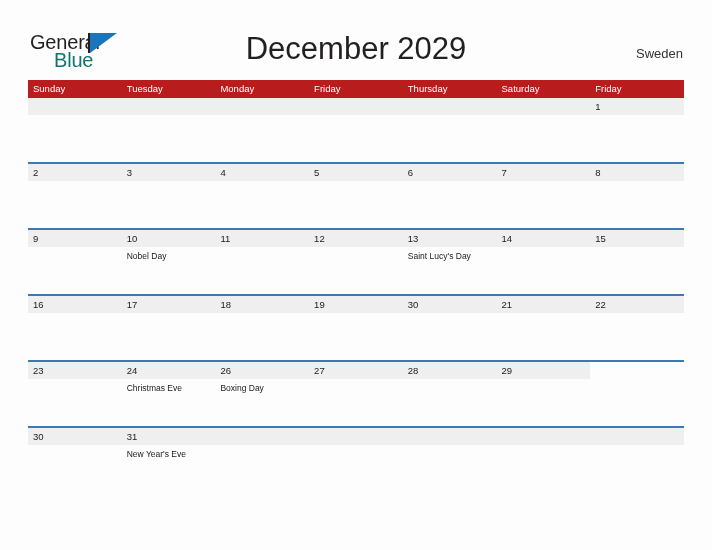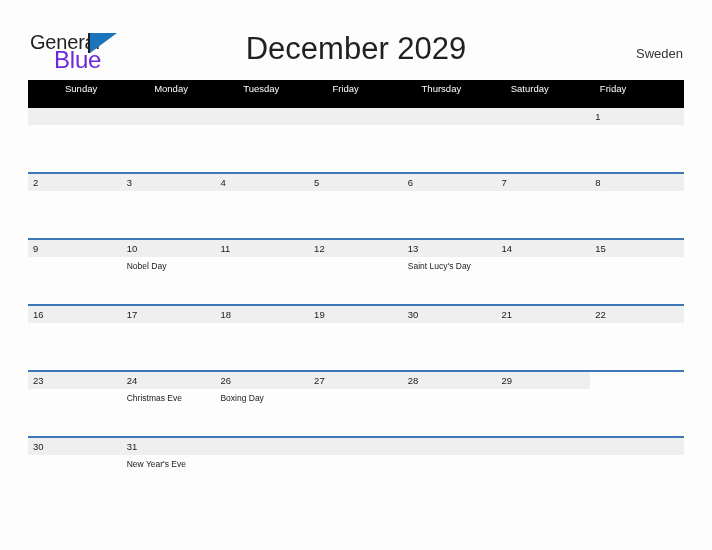--- a/index.html
+++ b/index.html
@@ -39,22 +39,22 @@
     font-size: 20px;
     color: #231f20;
     letter-spacing: -0.2px;
     line-height: 22px;
     font-family: "Liberation Sans", sans-serif;
   }
   .logo-blue {
     position: absolute;
     left: 24px;
     top: 18px;
-    font-size: 24px;
-    color: #6d28d9;
+    font-size: 20px;
+    color: #0f766e;
     letter-spacing: -0.2px;
     line-height: 22px;
     font-family: "Liberation Sans", sans-serif;
   }
   .logo-mark {
     position: absolute;
     left: 58px;
     top: 2px;
     width: 30px;
     height: 20px;
@@ -104,23 +104,22 @@
   
   .calendar {
     position: absolute;
     left: 28px;
     top: 80px;
     width: 656px;
   }
 
   .weekdays {
     display: flex;
-    background: #000000;
-    height: 28px;
-    padding-left: 32px;
+    background: #b91c1c;
+    height: 18px;
   }
   .weekday {
     width: 93.714px;
     box-sizing: border-box;
     padding-left: 5px;
     font-size: 9.5px;
     color: #ffffff;
     line-height: 17px;
     white-space: nowrap;
     overflow: hidden;
@@ -180,22 +179,22 @@
 
   <div class="title">December 2029</div>
 
   <div class="country">Sweden</div>
 
 </div>
 
 <div class="calendar">
   <div class="weekdays">
       <div class="weekday">Sunday</div>
+      <div class="weekday">Tuesday</div>
       <div class="weekday">Monday</div>
-      <div class="weekday">Tuesday</div>
       <div class="weekday">Friday</div>
       <div class="weekday">Thursday</div>
       <div class="weekday">Saturday</div>
       <div class="weekday">Friday</div>
     </div>
   <div class="weeks">
       <div class="week">
         <div class="week-inner">
           <div class="daycell empty">
             <div class="numband"></div>

